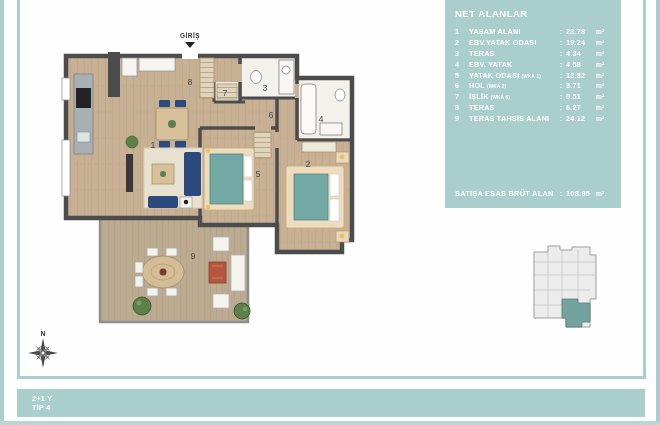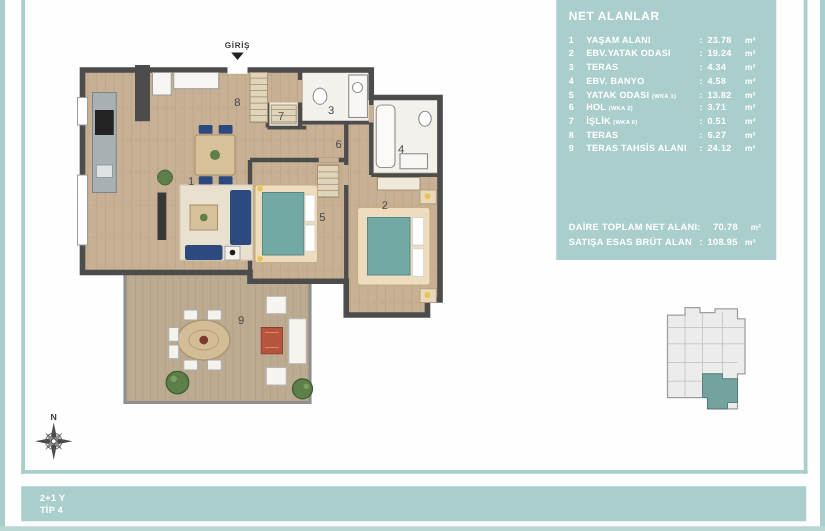--- a/index.html
+++ b/index.html
@@ -262,21 +262,21 @@
     </div>
     <div class="row">
       <span class="n">3</span>
       <span class="lbl"><span>TERAS</span><span class="sub"></span></span>
       <span class="c">:</span>
       <span class="v">4.34</span>
       <span class="u">m²</span>
     </div>
     <div class="row">
       <span class="n">4</span>
-      <span class="lbl"><span>EBV. BANYO</span><span class="sub"></span></span>
+      <span class="lbl"><span>EBV. YATAK</span><span class="sub"></span></span>
       <span class="c">:</span>
       <span class="v">4.58</span>
       <span class="u">m²</span>
     </div>
     <div class="row">
       <span class="n">5</span>
       <span class="lbl"><span>YATAK ODASI</span><span class="sub">(WKA 1)</span></span>
       <span class="c">:</span>
       <span class="v">13.82</span>
       <span class="u">m²</span>
@@ -304,26 +304,20 @@
     </div>
     <div class="row">
       <span class="n">9</span>
       <span class="lbl"><span>TERAS TAHSİS ALANI</span><span class="sub"></span></span>
       <span class="c">:</span>
       <span class="v">24.12</span>
       <span class="u">m²</span>
     </div>
 
     <div class="totals">
-      <div class="trow">
-        <span class="lbl">DAİRE TOPLAM NET ALANI:</span>
-        <span class="c"></span>
-        <span class="v">70.78</span>
-        <span class="u">m²</span>
-      </div>
       <div class="trow">
         <span class="lbl">SATIŞA ESAS BRÜT ALAN</span>
         <span class="c">:</span>
         <span class="v">108.95</span>
         <span class="u">m²</span>
       </div>
     </div>
   </div>
 
   <div class="edge edge-left"></div>

